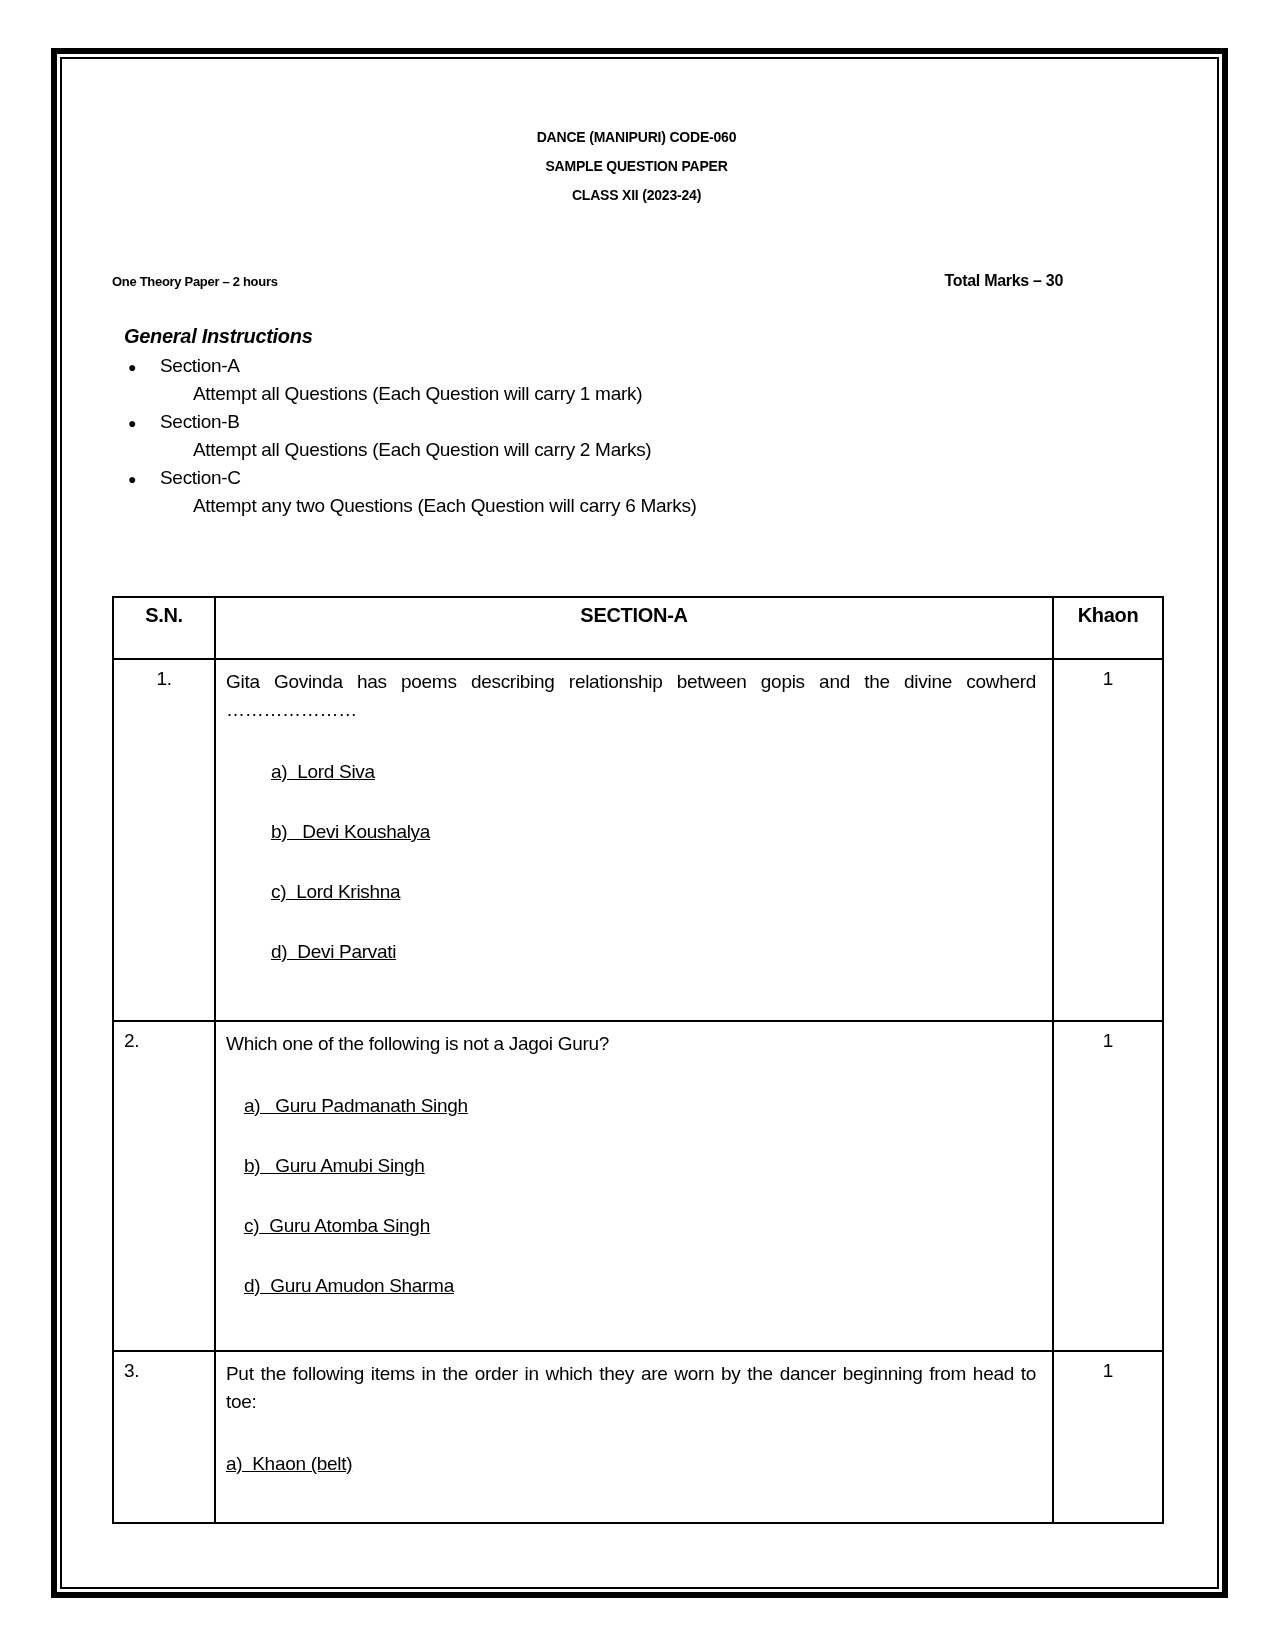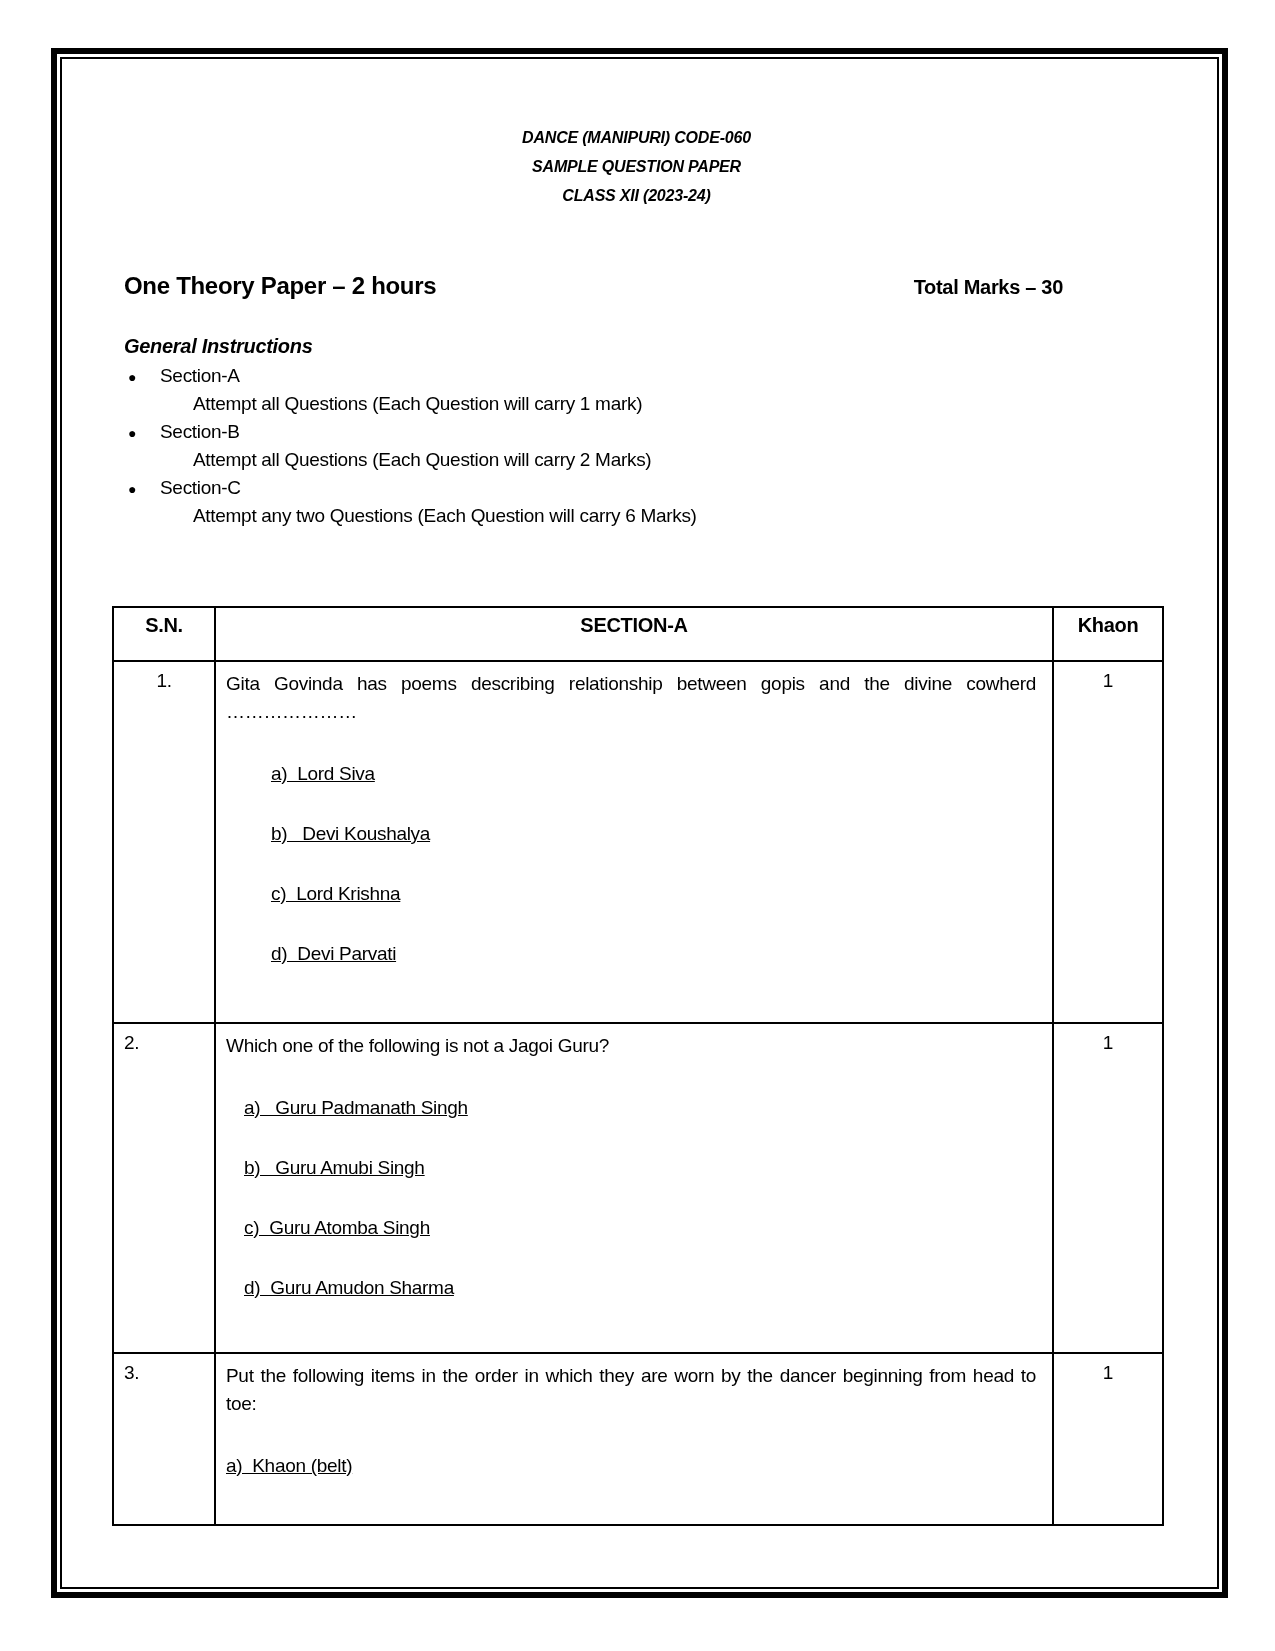--- a/index.html
+++ b/index.html
@@ -17,42 +17,42 @@
     position:absolute; left:3px; top:3px; right:3px; bottom:3px;
     border:2px solid #000;
   }
   .content {
     position:absolute; left:0; top:0; right:0; bottom:0;
     padding:0 56px 0 50px; overflow:hidden;
     letter-spacing:-0.3px;
   }
 
   .title-block { margin-top:64px; text-align:center; }
-  .title-line { font-weight:bold; font-size:16px; line-height:29px; letter-spacing:-0.2px;font-style:italic; }
+  .title-line { font-weight:bold; font-size:14px; line-height:29px; letter-spacing:-0.2px; }
 
   .meta-row { margin-top:62px; display:flex; justify-content:space-between; align-items:baseline; }
-  .meta-left  { font-weight:bold; font-size:24px; margin-left:12px; }
-  .meta-right { font-weight:bold; font-size:20px; margin-right:98px; }
+  .meta-left  { font-weight:bold; font-size:13px; }
+  .meta-right { font-weight:bold; font-size:16px; margin-right:98px; }
 
   .instr-heading { margin-top:34px; margin-left:12px; font-weight:bold; font-size:20px; line-height:24px;font-style:italic; }
 
   .instr-list { margin-top:4px; font-size:19px; }
   .instr-line1 { position:relative; padding-left:48px; line-height:28px; }
   .bullet { position:absolute; left:16px; top:1px; font-size:14px; }
   .instr-line2 { padding-left:81px; line-height:28px; }
 
   table.qtable {
     margin-top:76px;
     border-collapse:collapse; table-layout:fixed;
     width:1050px; font-size:19px;
   }
   table.qtable td, table.qtable th { border:2px solid #000; vertical-align:top; }
   col.c-sn { width:102px; } col.c-q { width:838px; } col.c-marks { width:110px; }
 
-  tr.hrow { height:54px; }
+  tr.hrow { height:62px; }
   tr.row1 { height:362px; }
   tr.row2 { height:330px; }
   tr.row3 { height:172px; }
 
   th.h { font-weight:bold; font-size:20px; text-align:center; padding-top:6px; }
 
   td.sn { font-size:19px; padding-top:8px; }
   td.sn.center { text-align:center; }
   td.sn.left { text-align:left; padding-left:10px; }
 

